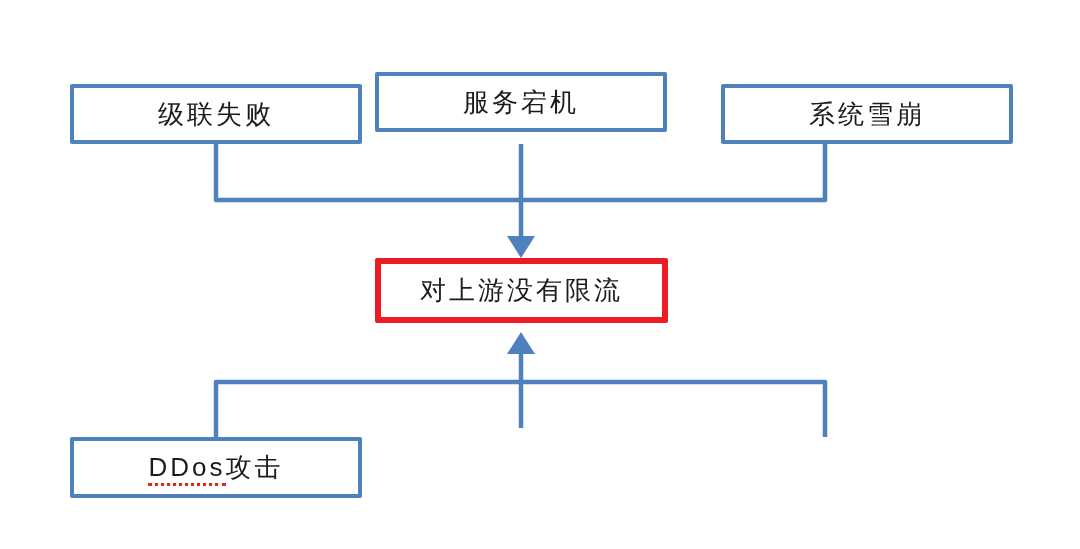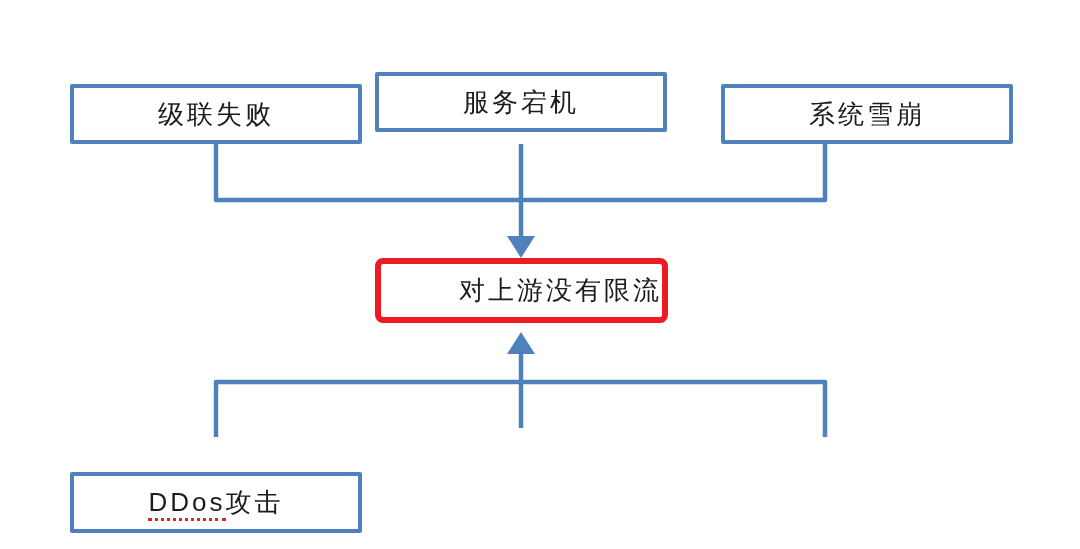--- a/index.html
+++ b/index.html
@@ -51,22 +51,21 @@
     font-size: 26px;
     letter-spacing: 3px;
     white-space: nowrap;
   }
   .box.blue {
     border: 4px solid var(--blue);
     border-radius: 2px;
   }
   .box.red {
     border: 6px solid var(--red);
-    border-radius: 8px;
-    justify-content: flex-end;
+    border-radius: 2px;
   }
   .misspell {
     border-bottom: 3px dotted var(--squiggle);
     padding-bottom: 1px;
   }
 </style>
 </head>
 <body>
 
 <div class="canvas">
@@ -91,17 +90,17 @@
     <span>服务宕机</span>
   </div>
   <div class="box blue" style="left:680px; top:84px; width:292px; height:60px;margin-left:41px;">
     <span>系统雪崩</span>
   </div>
 
   <div class="box red" style="left:375px; top:258px; width:293px; height:65px;">
     <span>对上游没有限流</span>
   </div>
 
-  <div class="box blue" style="left:70px; top:437px; width:292px; height:61px;margin-top:35px;">
+  <div class="box blue" style="left:70px; top:437px; width:292px; height:61px;">
     <span><span class="misspell">DDos</span><span>攻击</span></span>
   </div>
 
 </div>
 
 </body></html>

